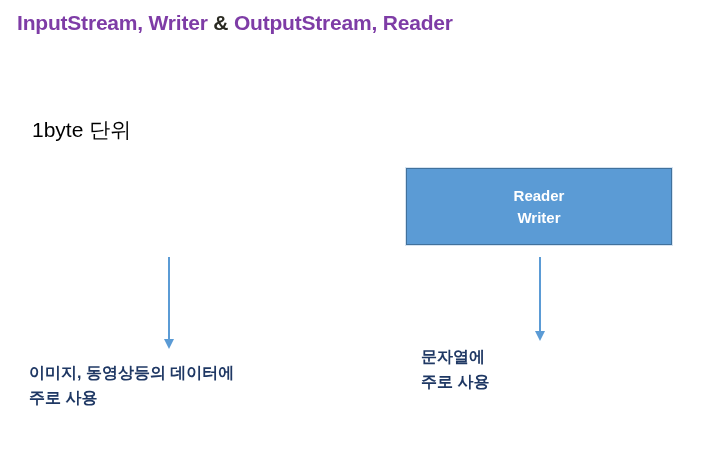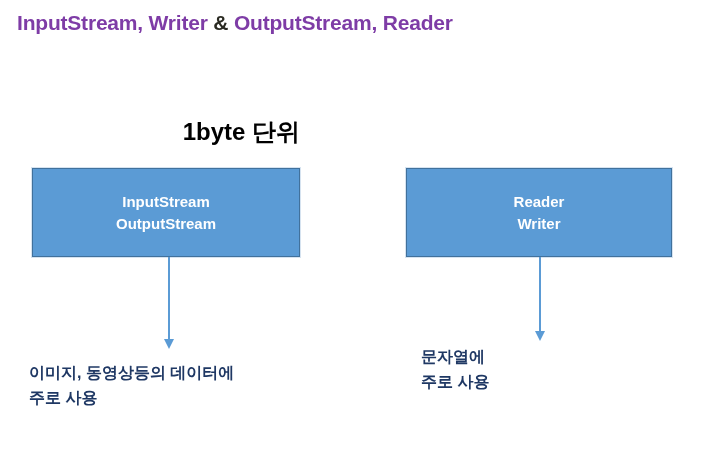--- a/index.html
+++ b/index.html
@@ -33,25 +33,25 @@
     white-space: nowrap;
   }
   .slide-title .amp {
     color: #2A2A22;
     font-weight: bold;
   }
 
   
   .col-heading {
     position: absolute;
-    font-size: 24px;
-    font-weight: bold;
+    font-size: 21px;
+    font-weight: normal;
     color: #000000;
     white-space: nowrap;
-    text-align: right;
+    text-align: left;
   }
   #heading-left  { left: 32px;  top: 116px; width: 268px; }
   #heading-right { left: 406px; top: 116px; width: 266px; }
 
   
   .blue-box {
     position: absolute;
     background: #5B9BD5;
     border: 1px solid #41719C;
     box-shadow: 0 0 0 1px #D6E3F0;
@@ -59,21 +59,21 @@
     display: flex;
     flex-direction: column;
     align-items: center;
     justify-content: center;
     color: #ffffff;
     font-size: 15px;
     font-weight: bold;
     line-height: 1.45;
   }
   #box-left  { left: 32px;  top: 168px; width: 268px; height: 89px; }
-  #box-right { left: 406px; top: 168px; width: 266px; height: 89px; }
+  #box-right { left: 406px; top: 168px; width: 266px; height: 77px; }
   .blue-box .line { display: block; }
 
   
   .arrow {
     position: absolute;
   }
   .arrow .shaft {
     position: absolute;
     left: 50%;
     top: 0;
@@ -116,24 +116,20 @@
 
 <div class="slide">
 
   <div class="slide-title">
     <span>InputStream, Writer </span><span class="amp">&amp;</span><span> OutputStream, Reader</span>
   </div>
 
   <div class="col-heading" id="heading-left">1byte 단위</div>
 
 
-  <div class="blue-box" id="box-left">
-    <span class="line">InputStream</span>
-    <span class="line">OutputStream</span>
-  </div>
 
   <div class="blue-box" id="box-right">
     <span class="line">Reader</span>
     <span class="line">Writer</span>
   </div>
 
   <div class="arrow" id="arrow-left">
     <div class="shaft"></div>
     <div class="head"></div>
   </div>

